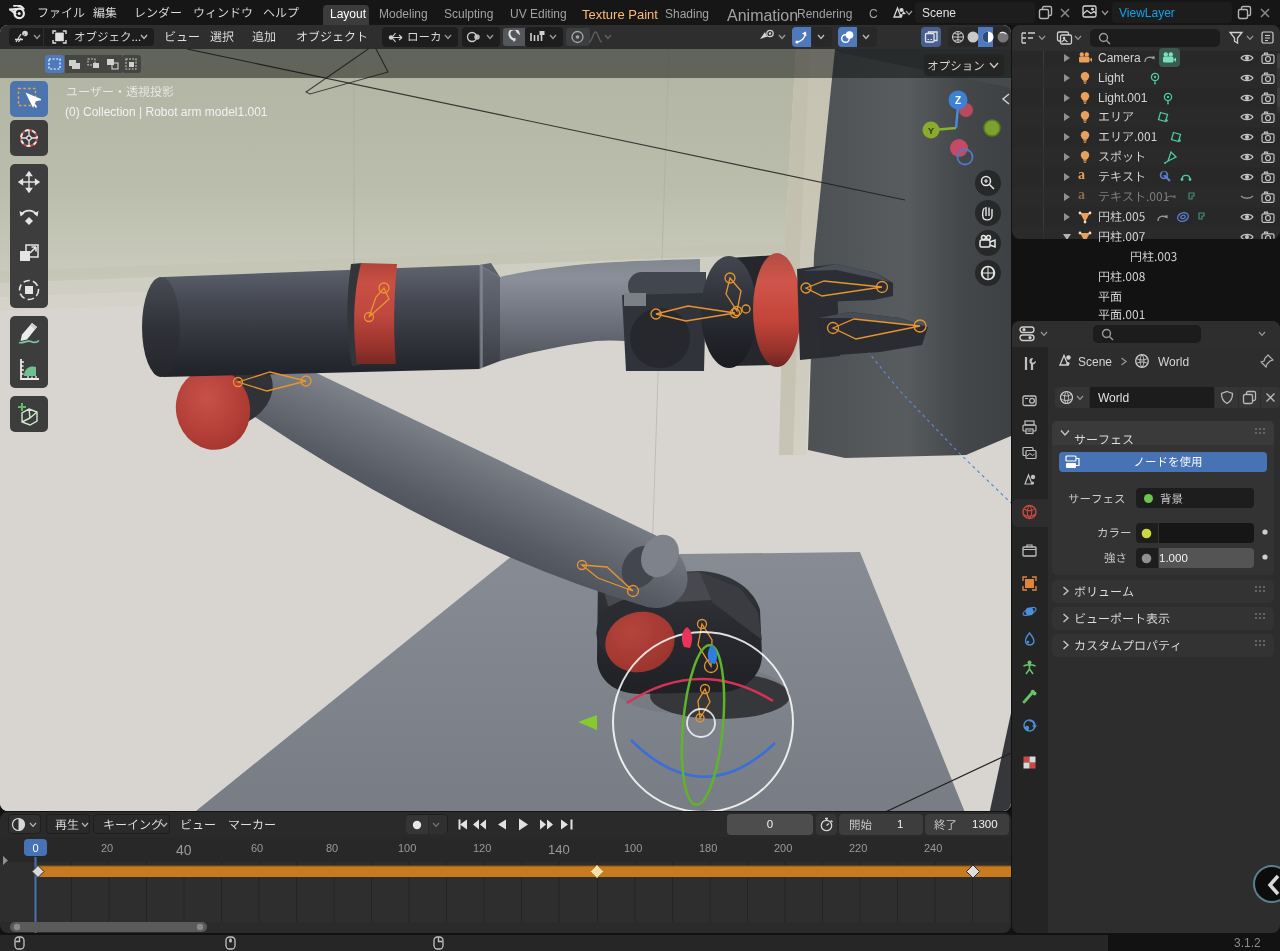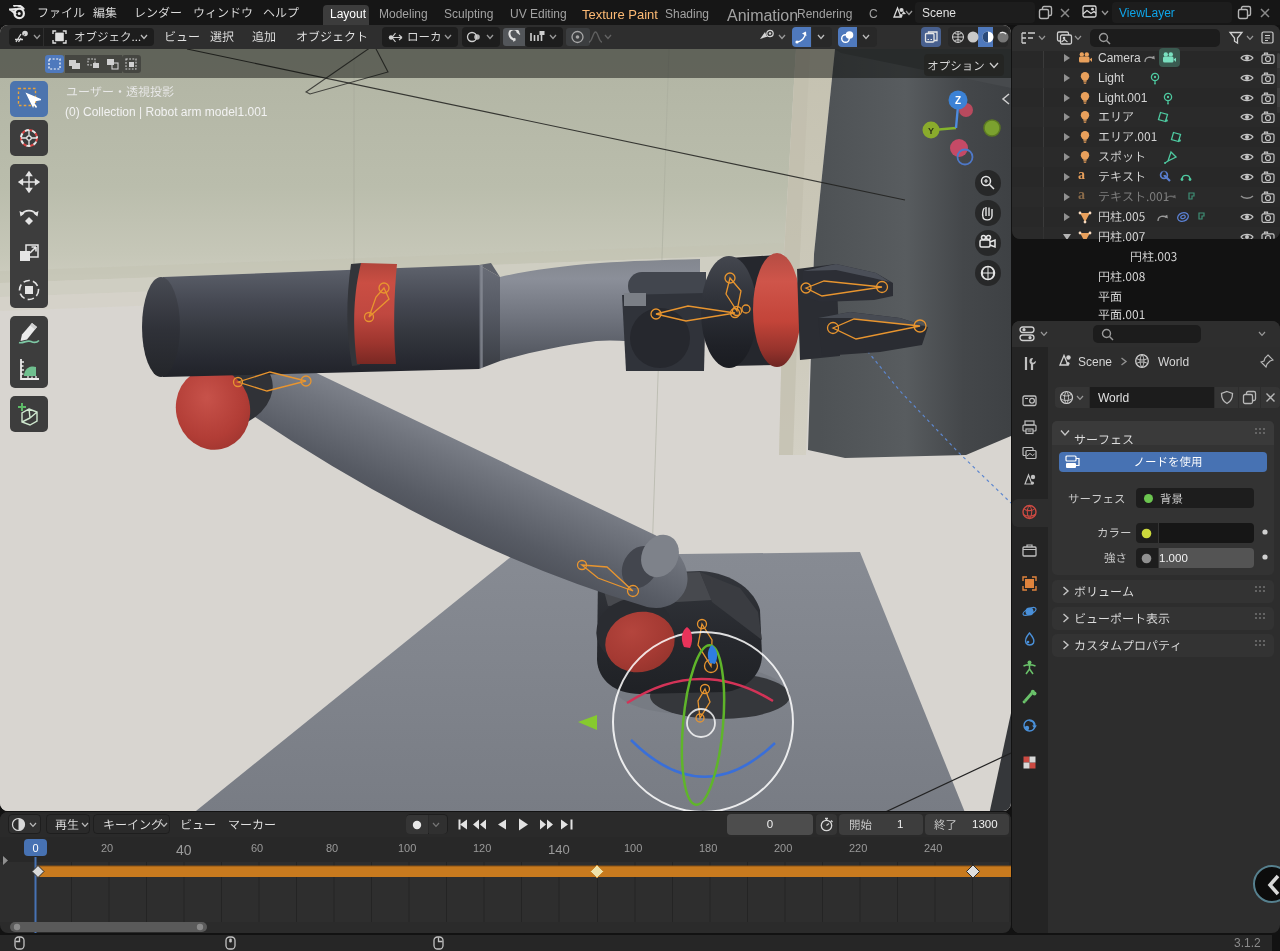--- a/index.html
+++ b/index.html
@@ -646,21 +646,21 @@
   </svg>
 <svg class="jp" width="1" height="1">
     <path transform="translate(228.0,829.0)" d="M5.5 -1.9C6.3 -1.1 7.2 -0.1 7.7 0.5L8.5 -0.2C8.1 -0.7 7.2 -1.6 6.5 -2.4C8.5 -3.9 10 -5.8 10.8 -7.2C10.9 -7.3 11 -7.5 11.1 -7.6L10.4 -8.2C10.2 -8.2 9.9 -8.1 9.6 -8.1C8.4 -8.1 3.1 -8.1 2.5 -8.1C2 -8.1 1.6 -8.2 1.2 -8.2V-7.1C1.5 -7.2 2 -7.2 2.5 -7.2C3.2 -7.2 8.4 -7.2 9.5 -7.2C8.9 -6.1 7.5 -4.4 5.8 -3C5 -3.8 4 -4.6 3.5 -4.9L2.7 -4.3C3.4 -3.8 4.8 -2.6 5.5 -1.9Z M13.2 -5.2V-4C13.6 -4.1 14.2 -4.1 14.9 -4.1C15.8 -4.1 20.6 -4.1 21.5 -4.1C22 -4.1 22.5 -4 22.8 -4V-5.2C22.5 -5.2 22.1 -5.1 21.5 -5.1C20.6 -5.1 15.8 -5.1 14.9 -5.1C14.2 -5.1 13.6 -5.2 13.2 -5.2Z M34.3 -6.9 33.6 -7.3C33.4 -7.2 33.1 -7.2 32.8 -7.2H30C30 -7.6 30 -8 30 -8.5C30 -8.7 30.1 -9.2 30.1 -9.4H29C29 -9.2 29.1 -8.7 29.1 -8.4C29.1 -8 29 -7.6 29 -7.2H26.9C26.4 -7.2 25.9 -7.2 25.5 -7.3V-6.3C25.9 -6.3 26.4 -6.3 26.9 -6.3H28.9C28.6 -3.9 27.7 -2.4 26.5 -1.3C26.2 -0.9 25.7 -0.6 25.3 -0.4L26.2 0.3C28.2 -1.1 29.4 -2.9 29.9 -6.3H33.2C33.2 -5 33.1 -2.1 32.6 -1.2C32.5 -0.9 32.3 -0.8 31.9 -0.8C31.4 -0.8 30.8 -0.8 30.1 -0.9L30.3 0.1C30.9 0.1 31.6 0.2 32.2 0.2C32.8 0.2 33.2 -0.1 33.5 -0.6C34 -1.7 34.2 -5.2 34.2 -6.4C34.2 -6.5 34.2 -6.7 34.3 -6.9Z M37.2 -5.2V-4C37.6 -4.1 38.2 -4.1 38.9 -4.1C39.8 -4.1 44.6 -4.1 45.5 -4.1C46 -4.1 46.5 -4 46.8 -4V-5.2C46.5 -5.2 46.1 -5.1 45.5 -5.1C44.6 -5.1 39.8 -5.1 38.9 -5.1C38.2 -5.1 37.6 -5.2 37.2 -5.2Z" fill="#e0e0e0"></path>
   </svg>
 <svg class="jp" width="1" height="1">
     <path transform="translate(849.0,829.0)" d="M6.5 -3.9V-2.6H4.9V-3.9ZM2.7 -2.6V-1.9H4.1C4 -1.2 3.7 -0.2 2.7 0.3C2.9 0.5 3.2 0.7 3.3 0.9C4.4 0.1 4.8 -1.1 4.9 -1.9H6.5V0.7H7.3V-1.9H8.8V-2.6H7.3V-3.9H8.6V-4.6H2.9V-3.9H4.1V-2.6ZM4.4 -7V-6H1.9V-7ZM4.4 -7.6H1.9V-8.5H4.4ZM9.7 -7V-5.9H7.1V-7ZM9.7 -7.6H7.1V-8.5H9.7ZM10.1 -9.2H6.2V-5.3H9.7V-0.2C9.7 -0 9.6 0 9.4 0C9.3 0 8.6 0 8 0C8.1 0.3 8.3 0.7 8.3 0.9C9.2 0.9 9.7 0.9 10.1 0.7C10.4 0.6 10.5 0.3 10.5 -0.2V-9.2ZM1 -9.2V0.9H1.9V-5.3H5.2V-9.2Z M17.1 -3.7V0.9H18V0.4H21.2V0.9H22V-3.7ZM18 -0.4V-3H21.2V-0.4ZM18.6 -9.7C18.3 -8.5 17.8 -6.8 17.3 -5.7L16.3 -5.7L16.4 -4.8L21.6 -5.2C21.8 -4.9 21.9 -4.6 22 -4.4L22.7 -4.8C22.4 -5.6 21.6 -6.9 20.8 -7.9L20.2 -7.5C20.5 -7 20.9 -6.5 21.2 -6L18.1 -5.8C18.6 -6.8 19.1 -8.3 19.5 -9.5ZM13.8 -9.7C13.6 -8.9 13.4 -8.1 13.3 -7.3H12V-6.5H13.1C12.8 -5 12.4 -3.6 12.1 -2.6L12.8 -2.3L13 -2.8C13.4 -2.5 13.8 -2.2 14.2 -1.9C13.6 -0.9 12.9 -0.2 12.1 0.3C12.2 0.4 12.5 0.7 12.6 1C13.5 0.4 14.3 -0.4 14.8 -1.4C15.3 -1 15.8 -0.6 16 -0.2L16.6 -0.9C16.2 -1.3 15.8 -1.7 15.2 -2.2C15.8 -3.4 16.1 -5.1 16.3 -7.2L15.8 -7.3L15.6 -7.3H14.1C14.3 -8.1 14.4 -8.9 14.6 -9.6ZM13.9 -6.5H15.4C15.3 -5 15 -3.7 14.5 -2.7C14.1 -3 13.6 -3.3 13.2 -3.5C13.4 -4.4 13.7 -5.5 13.9 -6.5Z" fill="#cccccc"></path>
   </svg>
 <svg class="jp" width="1" height="1">
     <path transform="translate(934.0,829.0)" d="M6.5 -3C7.3 -2.7 8.3 -2.1 8.8 -1.7L9.3 -2.3C8.8 -2.7 7.8 -3.3 7 -3.6ZM5.2 -0.9C6.8 -0.4 8.7 0.4 9.7 1L10.2 0.3C9.2 -0.3 7.3 -1.1 5.7 -1.5ZM3.4 -3C3.7 -2.3 4 -1.4 4.1 -0.8L4.8 -1.1C4.7 -1.6 4.4 -2.5 4.1 -3.2ZM1 -3.1C0.9 -2.1 0.7 -1 0.3 -0.3C0.5 -0.3 0.8 -0.1 1 -0C1.3 -0.7 1.6 -1.9 1.8 -3ZM6.5 -7.7H9.2C8.8 -7 8.3 -6.4 7.8 -5.9C7.3 -6.4 6.8 -7 6.5 -7.6ZM0.4 -4.5 0.5 -3.7 2.3 -3.8V0.9H3V-3.9L4 -3.9C4 -3.7 4.1 -3.5 4.2 -3.3L4.7 -3.6C4.8 -3.4 5 -3.2 5.1 -3C6 -3.5 7 -4 7.8 -4.8C8.7 -4 9.6 -3.3 10.6 -2.9C10.8 -3.1 11 -3.4 11.2 -3.6C10.2 -4 9.2 -4.6 8.4 -5.3C9.2 -6.1 9.8 -7.1 10.3 -8.2L9.8 -8.5L9.6 -8.5H7C7.2 -8.8 7.4 -9.2 7.6 -9.5L6.7 -9.7C6.3 -8.6 5.4 -7.3 4.2 -6.3C4.4 -6.2 4.7 -6 4.8 -5.8C5.3 -6.2 5.7 -6.6 6 -7C6.4 -6.4 6.8 -5.9 7.2 -5.4C6.5 -4.7 5.6 -4.2 4.7 -3.8C4.6 -4.4 4.2 -5.3 3.7 -5.9L3.1 -5.7C3.3 -5.4 3.5 -5 3.7 -4.6L2 -4.6C2.7 -5.6 3.6 -6.9 4.3 -8L3.5 -8.3C3.2 -7.7 2.8 -7 2.4 -6.3C2.2 -6.5 1.9 -6.8 1.7 -7C2.1 -7.7 2.6 -8.6 3 -9.3L2.2 -9.7C2 -9 1.6 -8.2 1.2 -7.5L0.9 -7.8L0.4 -7.2C1 -6.8 1.6 -6.1 1.9 -5.6C1.7 -5.2 1.4 -4.8 1.2 -4.5Z M12.6 -8.8V-7.9H20.1C19.4 -7.2 18.3 -6.3 17.4 -5.7H16.8V-0.2C16.8 0 16.7 0.1 16.5 0.1C16.2 0.1 15.3 0.1 14.4 0.1C14.5 0.3 14.7 0.7 14.7 0.9C15.9 0.9 16.7 0.9 17.1 0.8C17.6 0.6 17.7 0.4 17.7 -0.2V-5C19.1 -5.8 20.7 -7.1 21.7 -8.3L21.1 -8.8L20.8 -8.8Z" fill="#cccccc"></path>
   </svg>
-<div class="abs" style="left:0;top:935px;width:1272px;height:16px;background:#262626">
+<div class="abs" style="left:0;top:935px;width:1108px;height:16px;background:#262626">
  <svg class="abs" style="left:14px;top:1px" width="11" height="14" viewBox="0 0 11 14">
       <rect x="1" y="1" width="9" height="12" rx="3.5" fill="none" stroke="#c2c2c2" stroke-width="1.3"></rect>
       <path d="M1.5,5.5 h4 v-4" stroke="#c2c2c2" stroke-width="1.3" fill="none"></path>
     </svg>
  <svg class="abs" style="left:225px;top:1px" width="11" height="14" viewBox="0 0 11 14">
       <rect x="1" y="1" width="9" height="12" rx="3.5" fill="none" stroke="#c2c2c2" stroke-width="1.3"></rect>
       <rect x="4.2" y="2.5" width="2.6" height="4" rx="1.2" fill="#c2c2c2"></rect>
     </svg>
  <svg class="abs" style="left:433px;top:1px" width="11" height="14" viewBox="0 0 11 14">
       <rect x="1" y="1" width="9" height="12" rx="3.5" fill="none" stroke="#c2c2c2" stroke-width="1.3"></rect>

